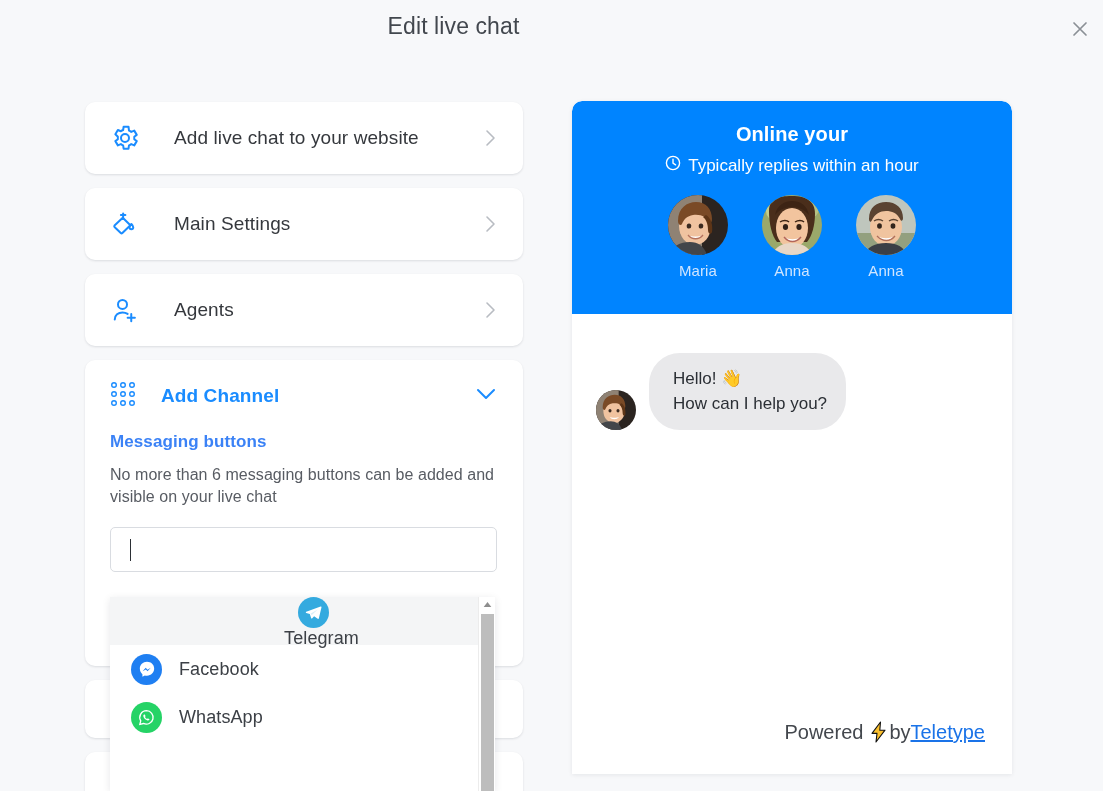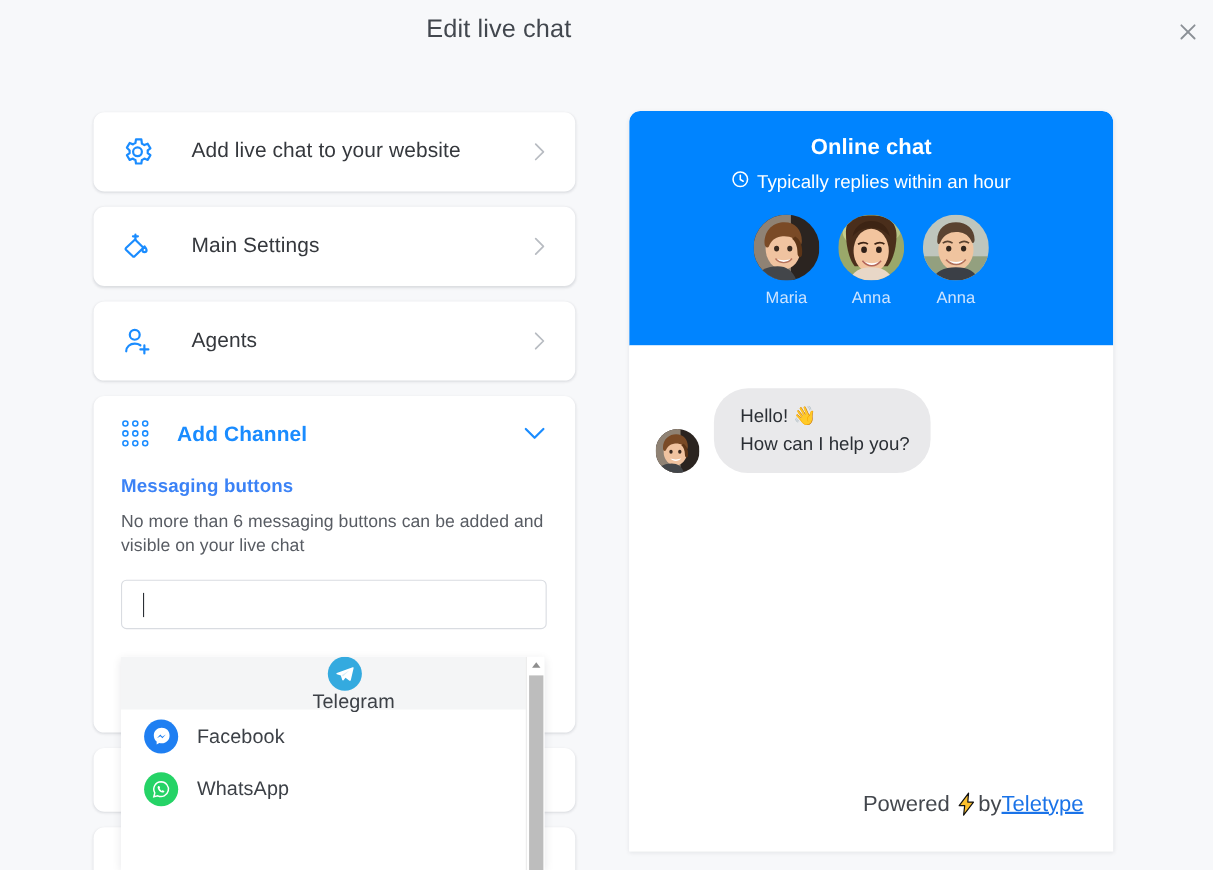--- a/index.html
+++ b/index.html
@@ -148,21 +148,21 @@
     padding-top: 22px; text-align: center;
   }
   .pv-title {
     font-size: 20px; font-weight: bold; color: #ffffff;
     letter-spacing: .1px;
   }
   .pv-sub {
     margin-top: 9px; font-size: 17px; color: #ffffff;
     display: flex; align-items: center; justify-content: center; gap: 7px;
   }
-  .agents { margin-top: 19px; display: flex; justify-content: center; gap: 17px; }
+  .agents { margin-top: 19px; display: flex; justify-content: center; gap: 34px; }
   .agent { width: 60px; text-align: center; }
   .agent .av {
     width: 60px; height: 60px; border-radius: 50%;
     overflow: hidden; position: relative;
   }
   .agent .nm {
     margin-top: 7px; font-size: 15px; color: #cfe5ff; letter-spacing: .1px;
   }
 
   .pv-body { position: relative; height: 460px; background: #ffffff; }
@@ -352,21 +352,21 @@
             <path d="M4.5 1 L8.3 6 L0.7 6 z" fill="#8e8e8e"></path>
           </svg>
       </span>
       <span class="thumb"></span>
     </div>
   </div>
 
   <div class="preview">
 
     <div class="pv-head">
-      <div class="pv-title">Online chat</div>
+      <div class="pv-title">Online your</div>
       <div class="pv-sub">
         <span>
           <svg width="16" height="16" viewBox="0 0 16 16">
               <circle cx="8" cy="8" r="6.6" fill="none" stroke="#ffffff" stroke-width="1.4"></circle>
               <path d="M8 4.3 L8 8.2 L10.6 9.8" stroke="#ffffff" stroke-width="1.4" fill="none" stroke-linecap="round" stroke-linejoin="round"></path>
             </svg>
         </span>
         <span>Typically replies within an hour</span>
       </div>
 

